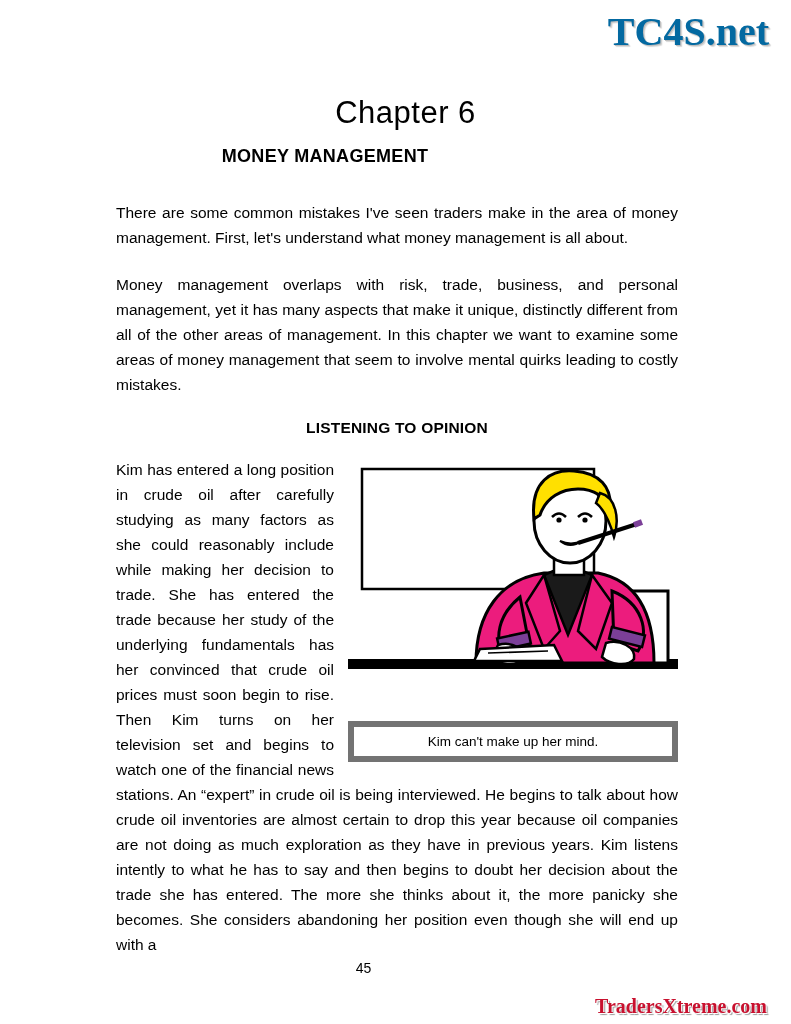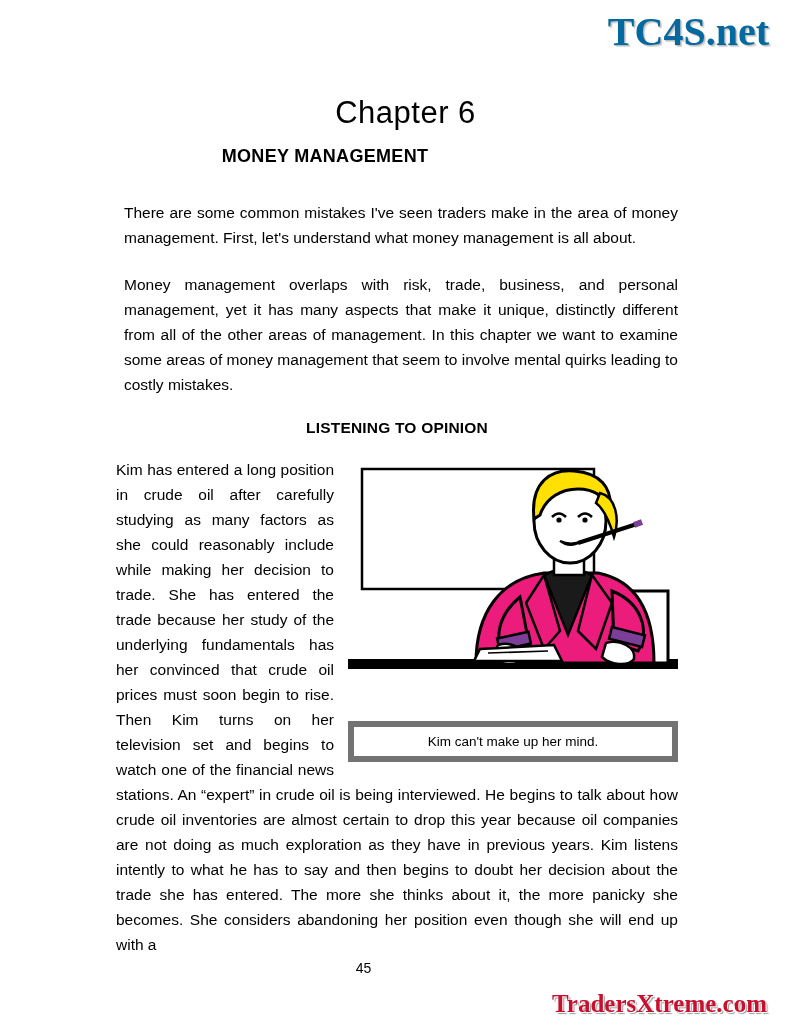--- a/index.html
+++ b/index.html
@@ -61,21 +61,21 @@
   }
 
   
   .content {
     position: absolute;
     left: 116px;
     top: 200px;
     width: 562px;
   }
   p.body {
-    margin: 0 0 22px 8px;
+    margin: 0 0 22px 0;
     font-size: 15.5px;
     line-height: 25px;
     text-align: justify;
     text-justify: inter-word;
   }
   .section-head {
     margin: 4px 0 20px 0;
     text-align: center;
     font-size: 15.5px;
     font-weight: bold;
@@ -138,21 +138,21 @@
     width: 727px;
     text-align: center;
     font-size: 14px;
   }
   .bottom-watermark {
     position: absolute;
     bottom: 6px;
     right: 24px;
     font-family: "Liberation Serif", serif;
     font-weight: bold;
-    font-size: 25px;
+    font-size: 20px;
     color: #c8102e;
     text-shadow: 1px 1px 0 #ffffff, 2px 2px 1px #9a9a9a;
   }
 </style>
 </head>
 <body>
 
 <div class="page">
 
   <div class="top-watermark">TC4S.net</div>

